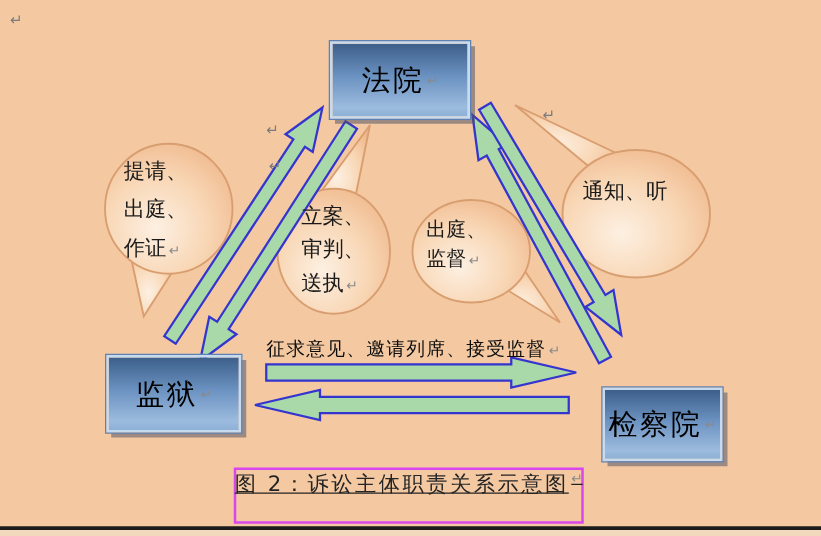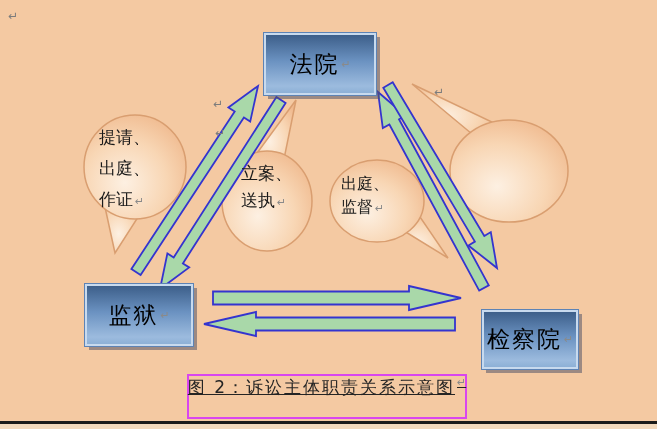--- a/index.html
+++ b/index.html
@@ -92,29 +92,34 @@
       <span class="mark">↵</span>
   </div>
 
   <div class="bubble-text" id="bt-left">
     <div><span>提请、</span></div>
     <div><span>出庭、</span></div>
     <div><span>作证</span><span class="mark">↵</span></div>
   </div>
   <div class="bubble-text" id="bt-mid">
     <div><span>立案、</span></div>
+    <div><span>审判、</span></div>
     <div><span>送执</span><span class="mark">↵</span></div>
   </div>
   <div class="bubble-text" id="bt-midright">
     <div><span>出庭、</span></div>
     <div><span>监督</span><span class="mark">↵</span></div>
   </div>
   <div class="bubble-text" id="bt-right">
+    <div><span>通知、听</span></div>
   </div>
 
+  <div class="hlabel" id="hlabel-top">
+    <span>征求意见、邀请列席、接受监督</span><span class="mark">↵</span>
+  </div>
 
   <div class="caption-box">
     <span>图 2：诉讼主体职责关系示意图</span>
       <span class="mark">↵</span>
   </div>
 
   <span class="float-mark" style="left:8px;top:9px;">↵</span>
   <span class="float-mark" style="left:213px;top:97px;">↵</span>
   <span class="float-mark" style="left:215px;top:126px;">↵</span>
   <span class="float-mark" style="left:434px;top:85px;">↵</span>

